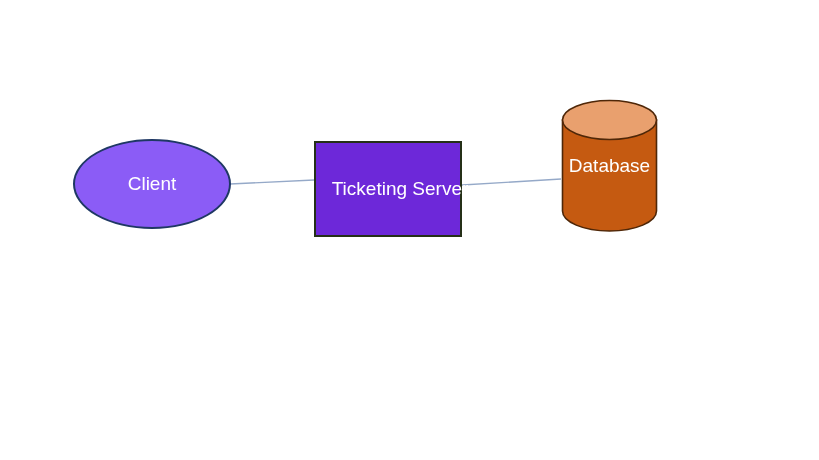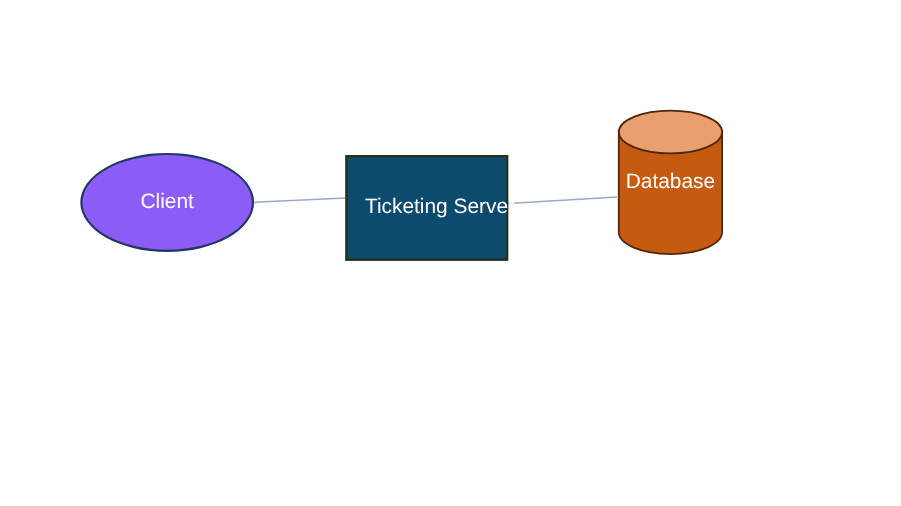--- a/index.html
+++ b/index.html
@@ -30,21 +30,21 @@
     background: #8b5cf6;
     border: 2px solid #1F3864;
     border-radius: 50%;
     display: flex; align-items: center; justify-content: center;
   }
   
   .node-server {
     position: absolute;
     left: 314px; top: 141px;
     width: 148px; height: 96px;
-    background: #0c4a6e;
+    background: #6d28d9;
     border: 2px solid #253018;
     display: flex; align-items: center; justify-content: center; padding-left: 24px;
   }
   
   .node-db {
     position: absolute;
     left: 561px; top: 99px;
     width: 97px; height: 134px;
   }
   .node-db svg { display: block; width: 97px; height: 134px; }

